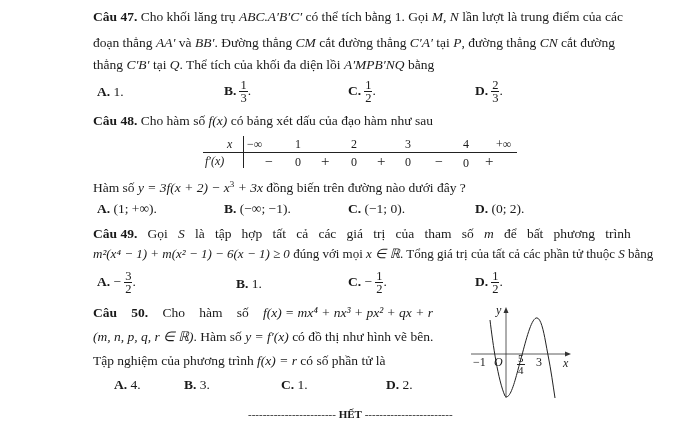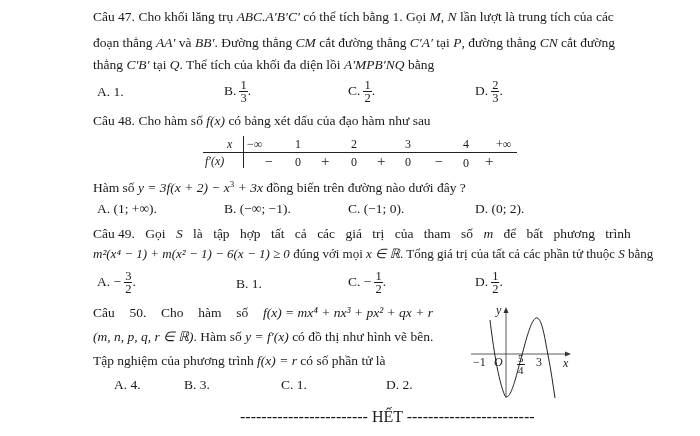--- a/index.html
+++ b/index.html
@@ -4,40 +4,40 @@
 <style>
   html, body { margin: 0; padding: 0; }
   body {
     width: 700px; height: 436px; background: #ffffff; overflow: hidden;
     font-family: "Liberation Serif", serif; color: #1a1a1a; font-size: 13.5px;
     position: relative;
   }
   .page { position: absolute; left: 0; top: 0; width: 700px; height: 436px; }
   .line { position: absolute; left: 93px; white-space: nowrap; line-height: 16px; }
   .justify { width: 538px; display: flex; justify-content: space-between; }
-  b, .bold { font-weight: normal; }
+  b, .bold { font-weight: bold; }
   i, .it { font-style: italic; }
   .opt { position: absolute; white-space: nowrap; line-height: 16px; }
   .frac { display: inline-flex; flex-direction: column; align-items: center; vertical-align: middle; line-height: 12px; font-size: 12.5px; margin-left: 3px; }
   .frac .num { border-bottom: 1px solid #1a1a1a; padding: 0 1px; }
   .sup { font-size: 9px; vertical-align: 5px; }
   .table-wrap { position: absolute; left: 203px; top: 136px; width: 314px; height: 34px; }
   .tcell { position: absolute; font-size: 12px; line-height: 14px; white-space: nowrap; }
   .hline { position: absolute; left: 0; top: 16px; width: 314px; height: 1px; background: #222; }
   .vline { position: absolute; left: 40px; top: 0; width: 1px; height: 32px; background: #222; }
   .graph { position: absolute; left: 465px; top: 300px; width: 120px; height: 100px; }
-  .footer { position: absolute; left: 240px; top: 408px; white-space: nowrap; font-size: 16px; letter-spacing: 0px; }
+  .footer { position: absolute; left: 248px; top: 408px; white-space: nowrap; font-size: 11px; letter-spacing: 0px; }
 </style>
 </head>
 <body>
 
 <div class="page">
 
   <div class="line" style="top:9px;">
-    <b>Câu 47.</b><span> Cho khối lăng trụ </span><i>ABC.A′B′C′</i><span> có thể tích bằng 1. Gọi </span><i>M, N</i><span> lần lượt là trung tích của các</span>
+    <b>Câu 47.</b><span> Cho khối lăng trụ </span><i>ABC.A′B′C′</i><span> có thể tích bằng 1. Gọi </span><i>M, N</i><span> lần lượt là trung điểm của các</span>
   </div>
   <div class="line" style="top:57px;">
     <span>thẳng </span><i>C′B′</i><span> tại </span><i>Q</i><span>. Thể tích của khối đa diện lồi </span><i>A′MPB′NQ</i><span> bằng</span>
   </div>
   <div class="line" style="top:35px;">
     <span>đoạn thẳng </span><i>AA′</i><span> và </span><i>BB′</i><span>. Đường thẳng </span><i>CM</i><span> cắt đường thẳng </span><i>C′A′</i><span> tại </span><i>P</i><span>, đường thẳng </span><i>CN</i><span> cắt đường</span>
   </div>
   <div class="opt" style="left:97px; top:84px;">
     <b>A.</b> <span>1.</span>
   </div>

